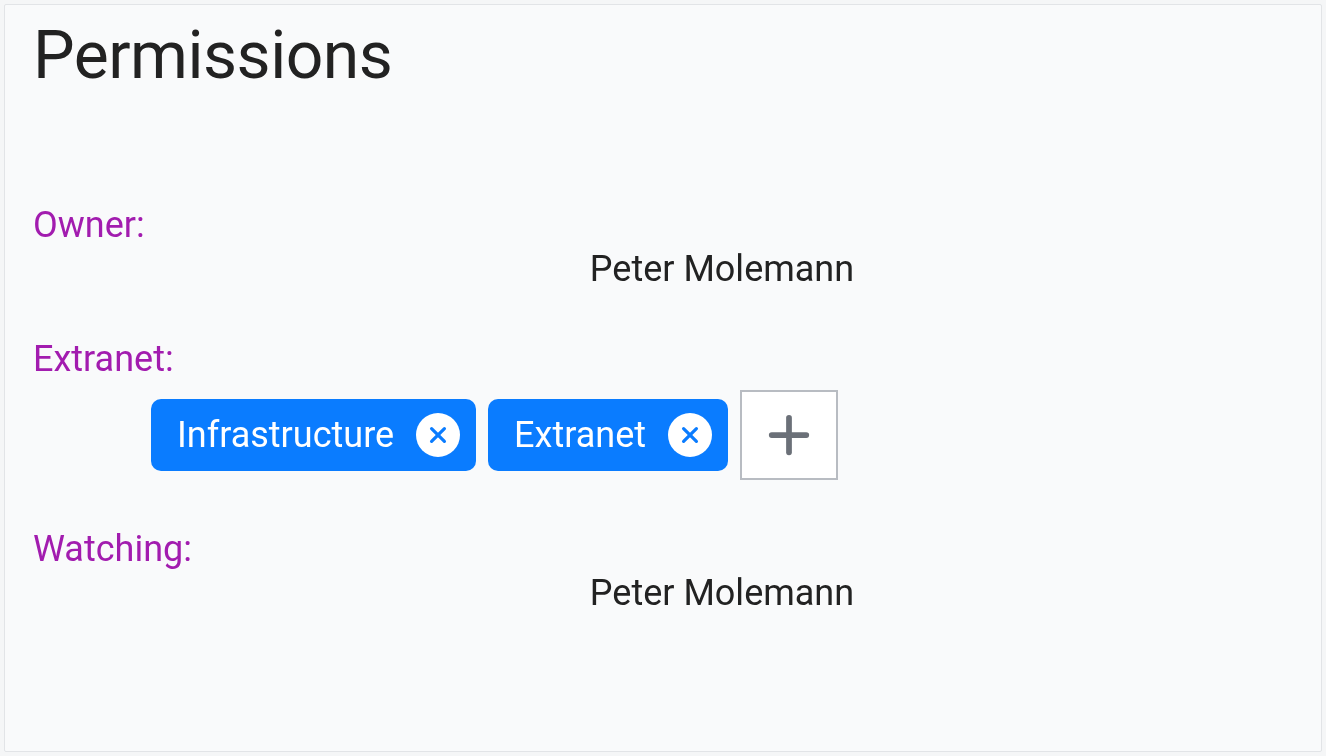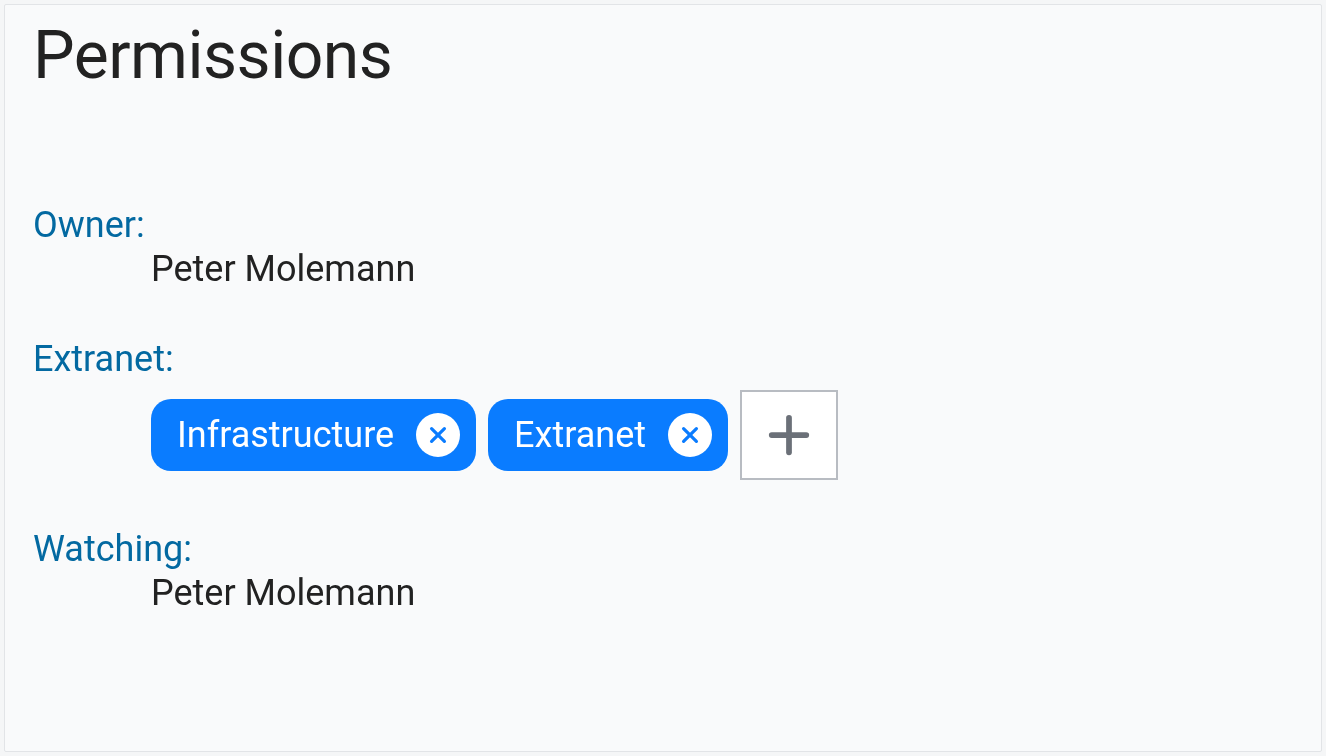--- a/index.html
+++ b/index.html
@@ -31,42 +31,43 @@
     }
     .field-group {
       margin-bottom: 48px;
     }
     .field-group:last-child {
       margin-bottom: 16px;
     }
     .field-label {
       font-size: 36px;
       font-weight: 400;
-      color: #0369a1;
+      color: #a21caf;
       margin-bottom: 2px;
     }
     .field-value-text {
       font-size: 36px;
       font-weight: 400;
       color: #222;
       padding-left: 118px;
+      text-align: center;
     }
     .chips-row {
       display: flex;
       align-items: center;
       gap: 12px;
       padding-left: 118px;
       margin-top: 10px;
     }
     .chip {
       display: inline-flex;
       align-items: center;
       background: #0a7cff;
       color: #ffffff;
-      border-radius: 20px;
+      border-radius: 10px;
       padding: 14px 16px 14px 26px;
       font-size: 36px;
       line-height: 1;
       gap: 22px;
     }
     .chip-close {
       width: 44px;
       height: 44px;
       border-radius: 50%;
       background: #ffffff;

